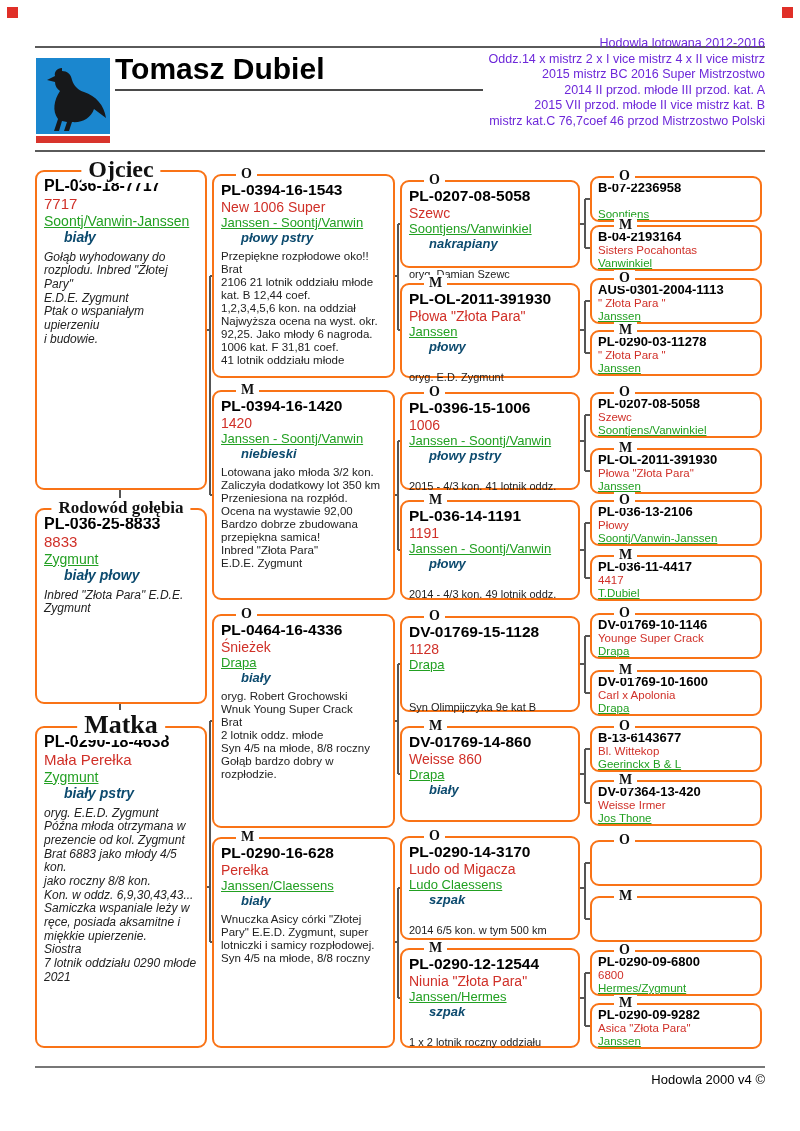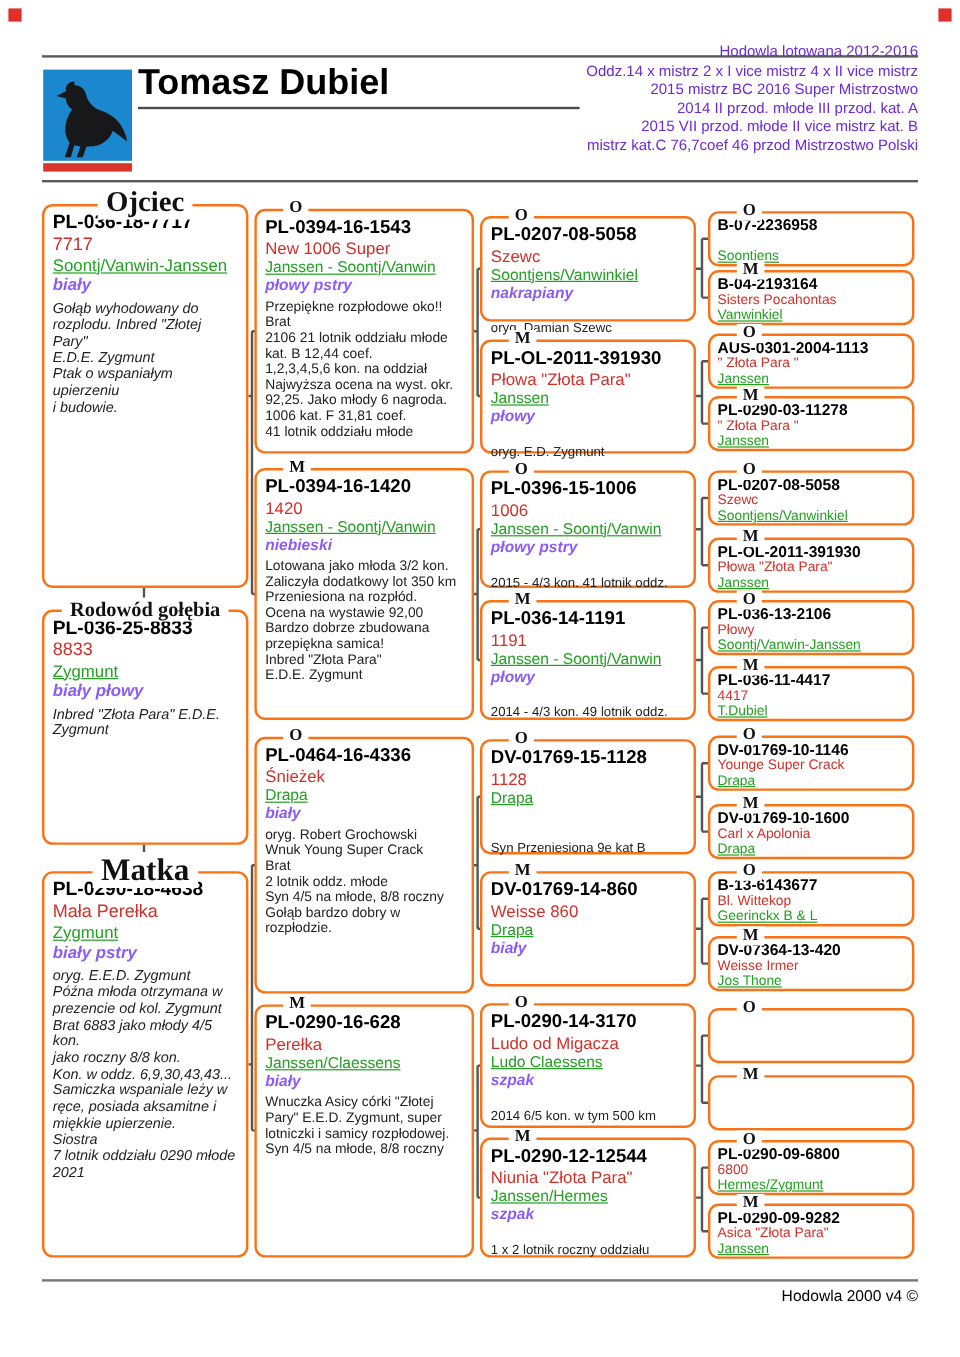--- a/index.html
+++ b/index.html
@@ -25,21 +25,21 @@
        font-family:"Liberation Serif",serif;font-weight:bold;font-size:14px;color:#111;}
   .label-lg{position:absolute;top:-16px;left:50%;transform:translateX(-50%);background:#fff;
        padding:0 7px;font-family:"Liberation Serif",serif;font-weight:bold;font-size:24px;
        color:#111;white-space:nowrap;}
   .label-xl{font-size:26px;top:-18px;}
   .label-md{font-size:17px;top:-12px;}
 
   .ring{font-weight:bold;font-size:15.5px;line-height:1.15;color:#000;}
   .pname{font-size:14px;line-height:1.15;color:#d03028;min-height:16px;}
   .strain{font-size:13px;line-height:1.18;color:#22a022;text-decoration:underline;min-height:15px;}
-  .pcolor{font-size:13px;line-height:1.18;font-style:italic;font-weight:bold;color:#8b5cf6;min-height:15px;}
+  .pcolor{font-size:13px;line-height:1.18;font-style:italic;font-weight:bold;color:#0c4a6e;min-height:15px;margin-left:20px;}
   .notes{font-size:11.5px;line-height:1.14;color:#222;white-space:pre-line;margin-top:4px;}
 
   .g1 .ring{font-size:16px;} .g1 .pname{font-size:15px;min-height:17px;}
   .g1 .strain{font-size:14px;} .g1 .pcolor{font-size:14px;}
   .g1 .notes{font-size:12px;margin-top:5px;font-style:italic;}
 
   .g3 .notes{margin-top:16px;font-size:11px;}
 
   .g4{padding:3px 5px 1px 6px;}
   .g4 .ring{font-size:13px;line-height:1.1;}
@@ -231,21 +231,21 @@
     <div class="strain">Janssen - Soontj/Vanwin</div>
     <div class="pcolor">płowy</div>
     <div class="notes">2014 - 4/3 kon. 49 lotnik oddz.</div>
   </div>
   <div class="box g3" style="left:400px;top:616px;width:180px;height:96px;">
     <span class="sex-label">O</span>
     <div class="ring">DV-01769-15-1128</div>
     <div class="pname">1128</div>
     <div class="strain">Drapa</div>
     <div class="pcolor"></div>
-    <div class="notes" style="margin-top:14px;">Syn Przeniesiona 9e kat B</div>
+    <div class="notes" style="margin-top:14px;">Syn Olimpijczyka 9e kat B</div>
   </div>
   <div class="box g3" style="left:400px;top:726px;width:180px;height:96px;">
     <span class="sex-label">M</span>
     <div class="ring">DV-01769-14-860</div>
     <div class="pname">Weisse 860</div>
     <div class="strain">Drapa</div>
     <div class="pcolor">biały</div>
     <div class="notes"></div>
   </div>
   <div class="box g3" style="left:400px;top:836px;width:180px;height:104px;">

